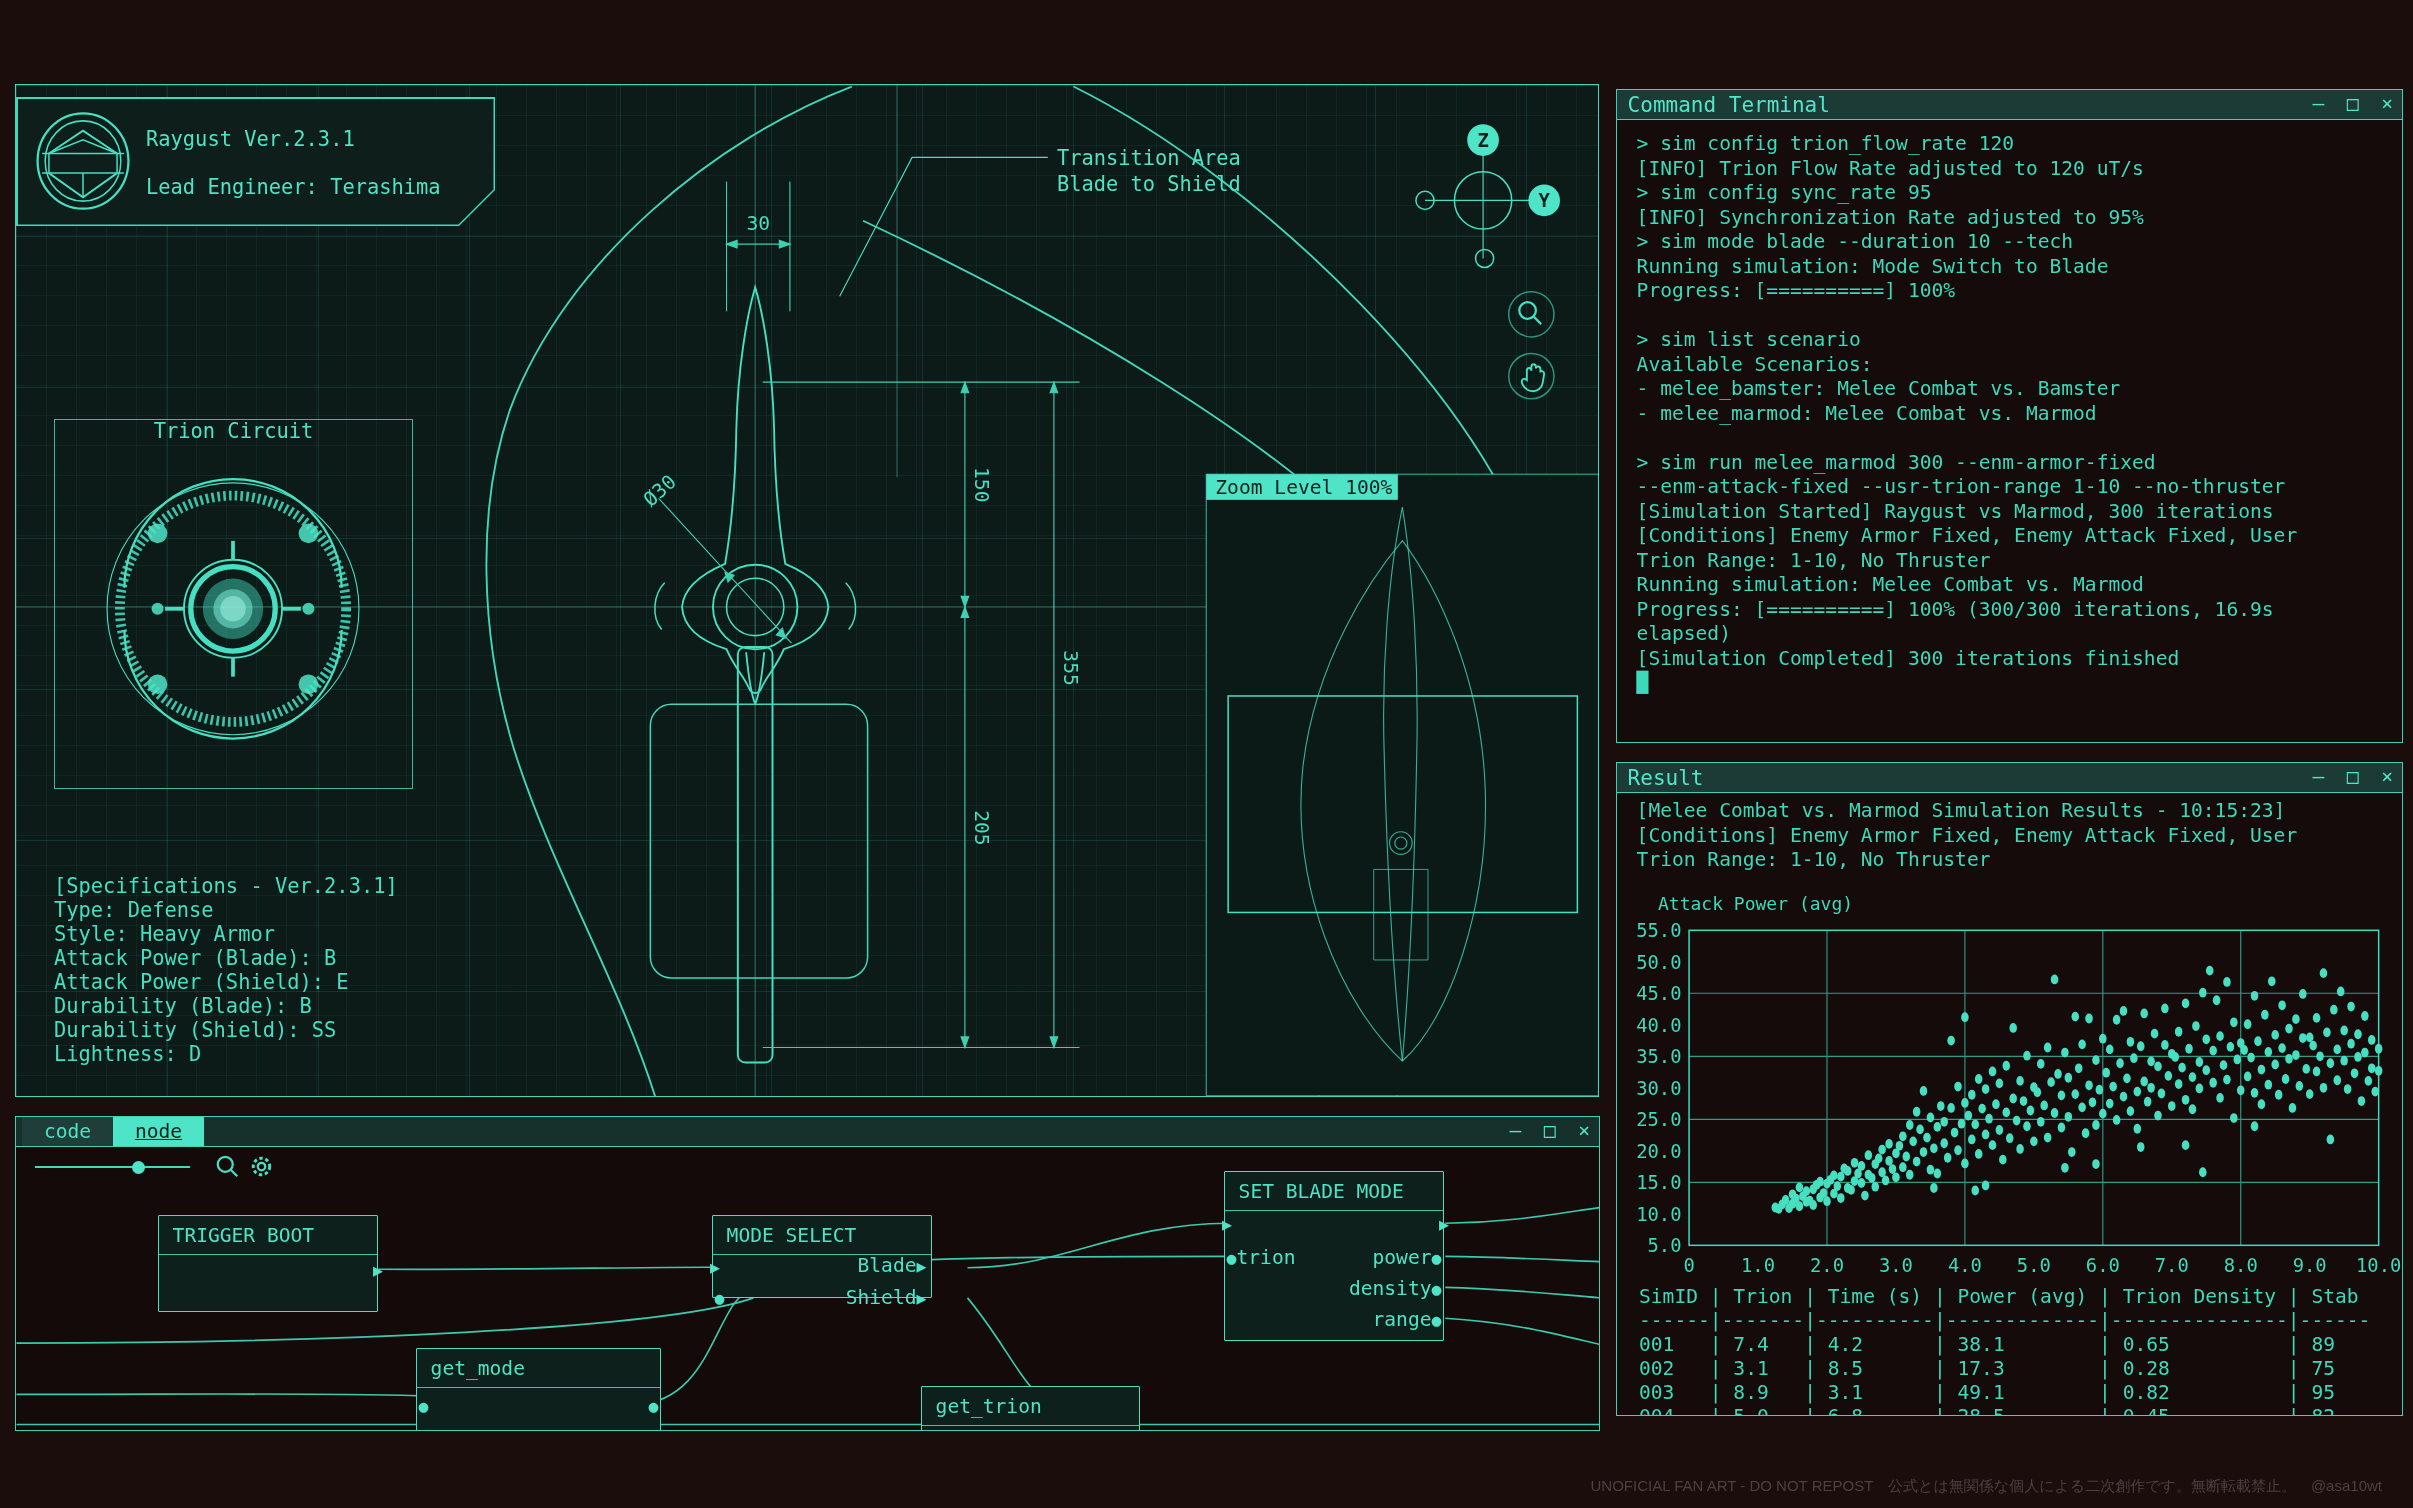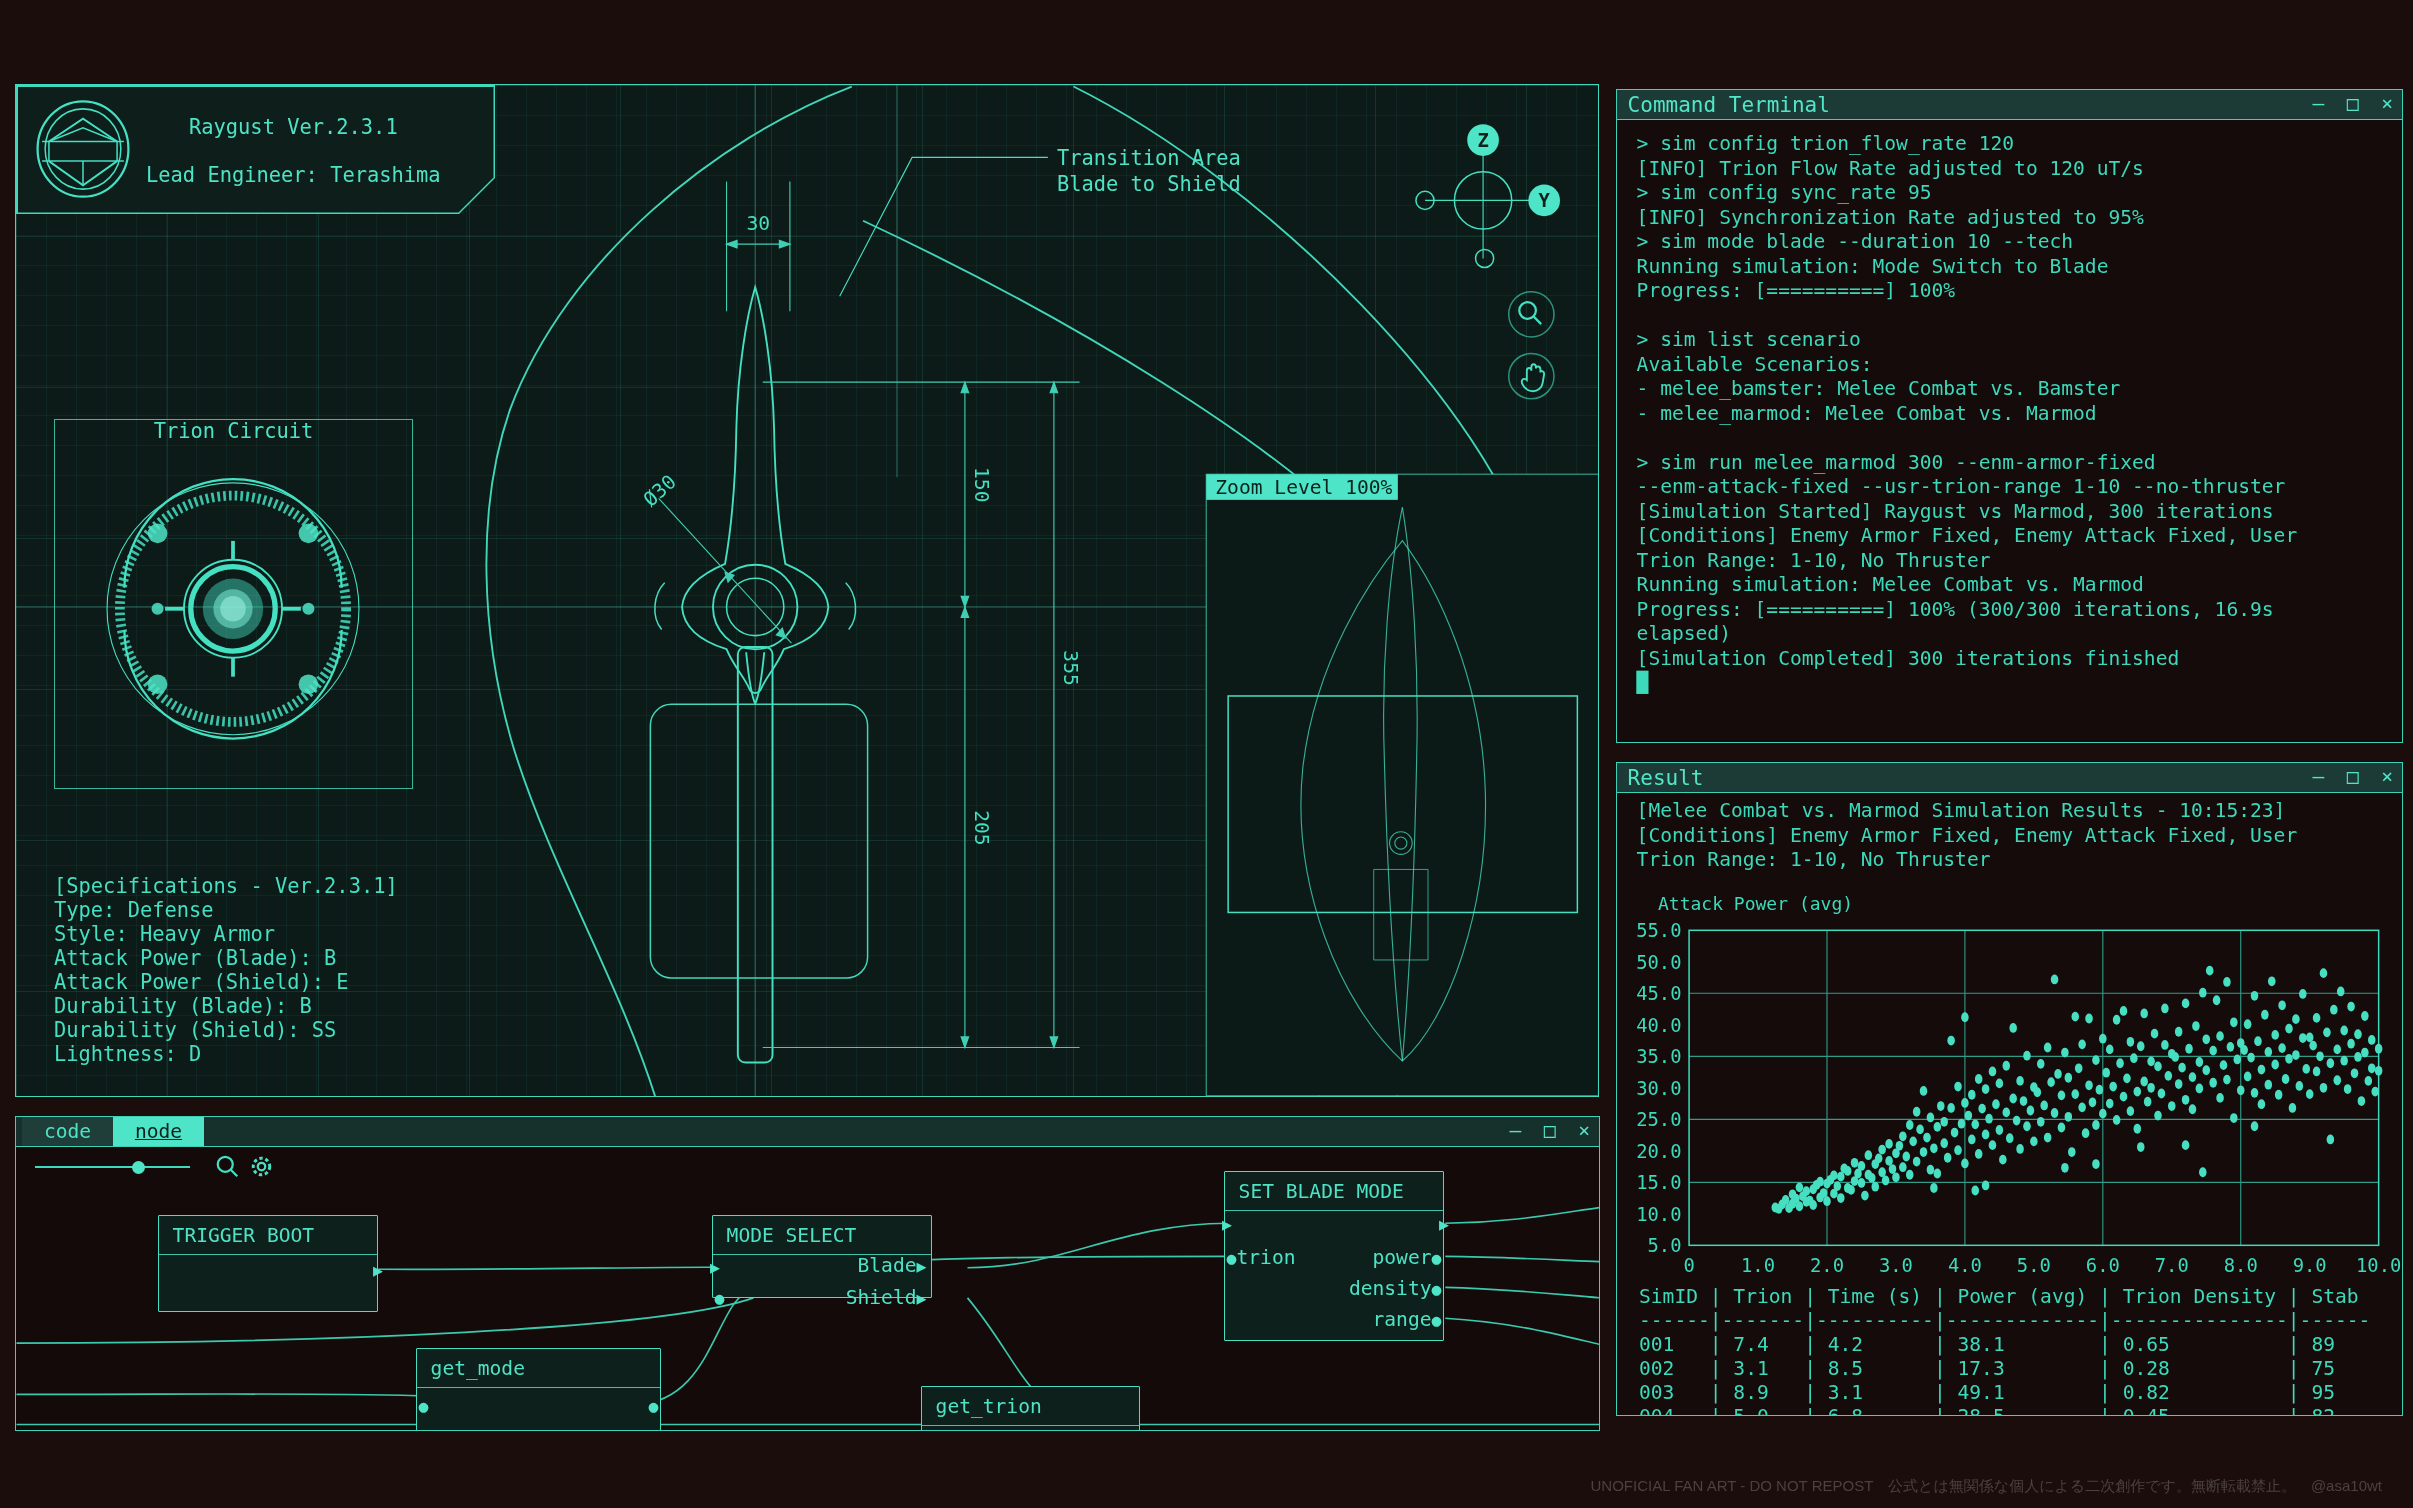--- a/index.html
+++ b/index.html
@@ -9,22 +9,22 @@
   .abs{position:absolute;}
   
   #blueprint{left:15px;top:84px;width:1584px;height:1013px;background:#0c1b18;
     border:1.5px solid #3fd9be;overflow:hidden;
     background-image:
       repeating-linear-gradient(to right, rgba(69,223,194,0.13) 0 0.8px, transparent 0.8px 151px),
       repeating-linear-gradient(to bottom, rgba(69,223,194,0.13) 0 0.8px, transparent 0.8px 151px),
       repeating-linear-gradient(to right, rgba(69,223,194,0.06) 0 0.8px, transparent 0.8px 30px),
       repeating-linear-gradient(to bottom, rgba(69,223,194,0.06) 0 0.8px, transparent 0.8px 30px);}
   #bp-svg{position:absolute;left:0;top:0;}
-  #header-box{left:0;top:0;width:479px;height:129px;background:#3fd9be;
-    clip-path:polygon(0 0,100% 0,100% calc(100% - 36px),calc(100% - 36px) 100%,0 100%);text-align:center;}
+  #header-box{left:0;top:12px;width:479px;height:129px;background:#3fd9be;
+    clip-path:polygon(0 0,100% 0,100% calc(100% - 36px),calc(100% - 36px) 100%,0 100%);}
   #header-box .inner{position:absolute;left:1.5px;top:1.5px;right:1.5px;bottom:1.5px;background:#0d1e1b;
     clip-path:polygon(0 0,100% 0,100% calc(100% - 35px),calc(100% - 35px) 100%,0 100%);}
   #header-text{position:absolute;left:130px;top:30px;font-size:20.4px;line-height:24px;color:#4fe3c6;white-space:pre;}
   #logo{position:absolute;left:13.6px;top:10.6px;}
   
   #trion-box{left:38px;top:334px;width:359px;height:370px;border:1.5px solid rgba(69,223,194,0.8);}
   #trion-label{position:absolute;left:0;top:-12px;width:100%;display:flex;align-items:center;gap:10.6px;flex-direction:column;}
   #trion-label .ln{flex:1;height:1.5px;background:rgba(69,223,194,0.8);}
   #trion-label .txt{font-size:20.4px;color:#4fe3c6;white-space:pre;}
   #specs{left:38px;top:789px;font-size:20.4px;line-height:24px;color:#45dfc2;white-space:pre;margin:0;}

